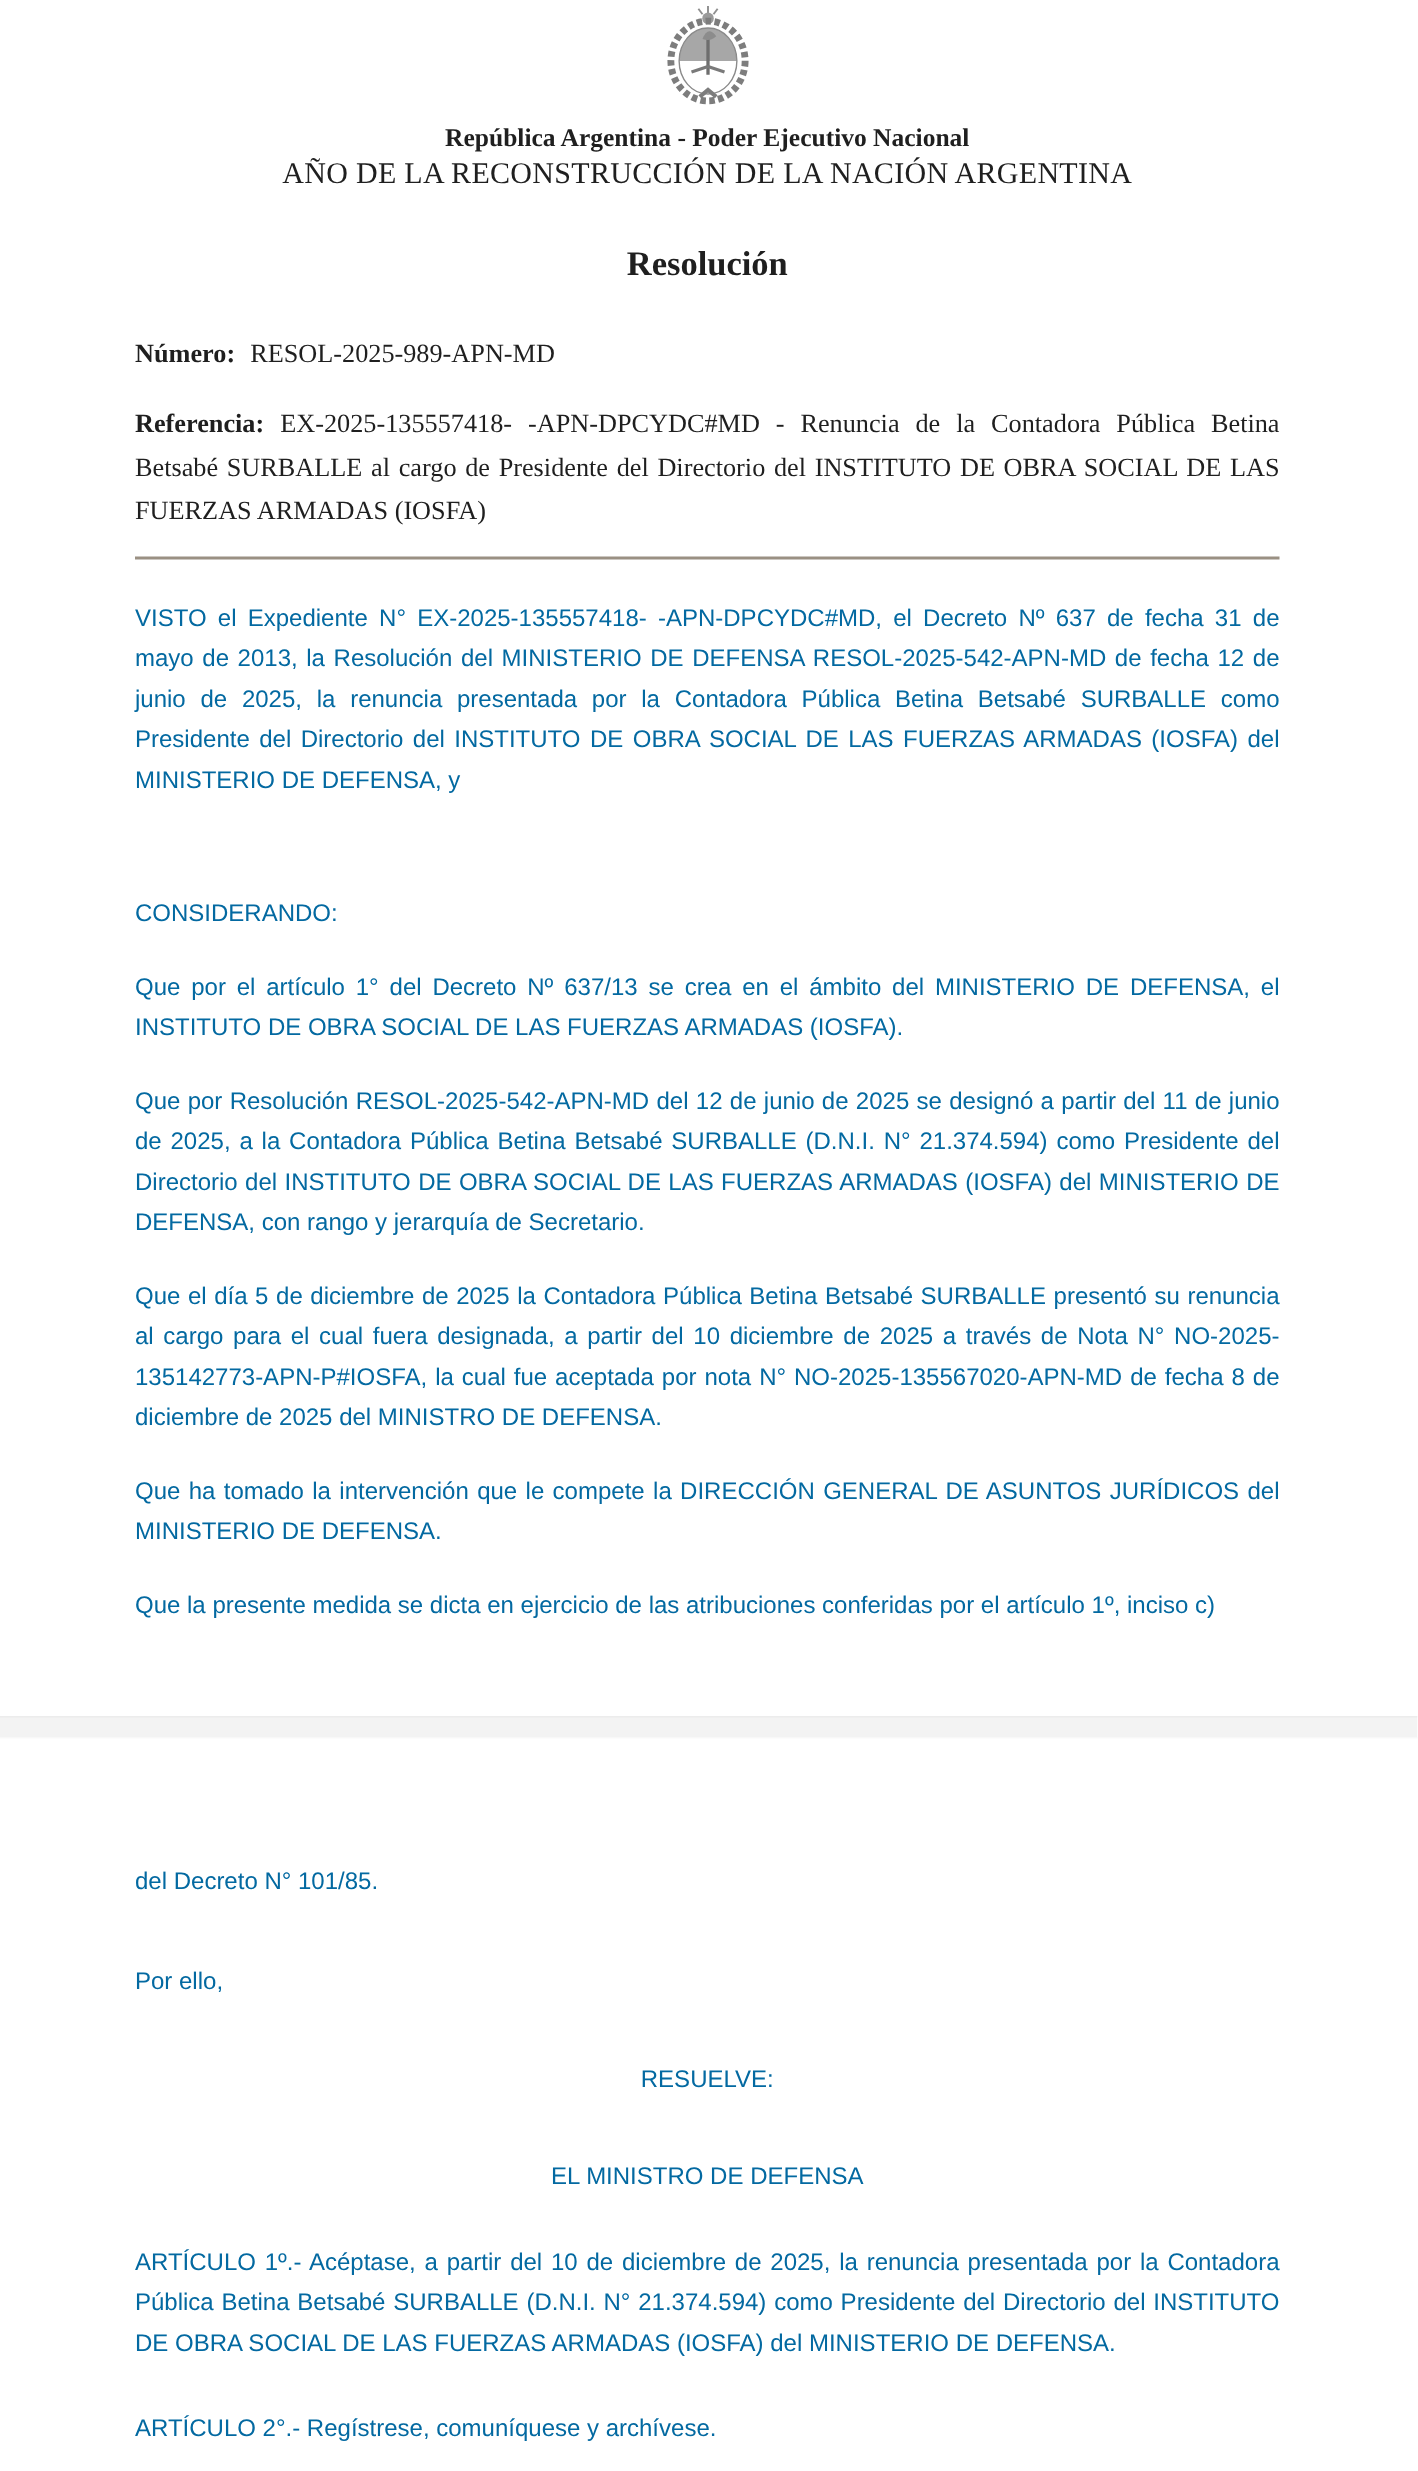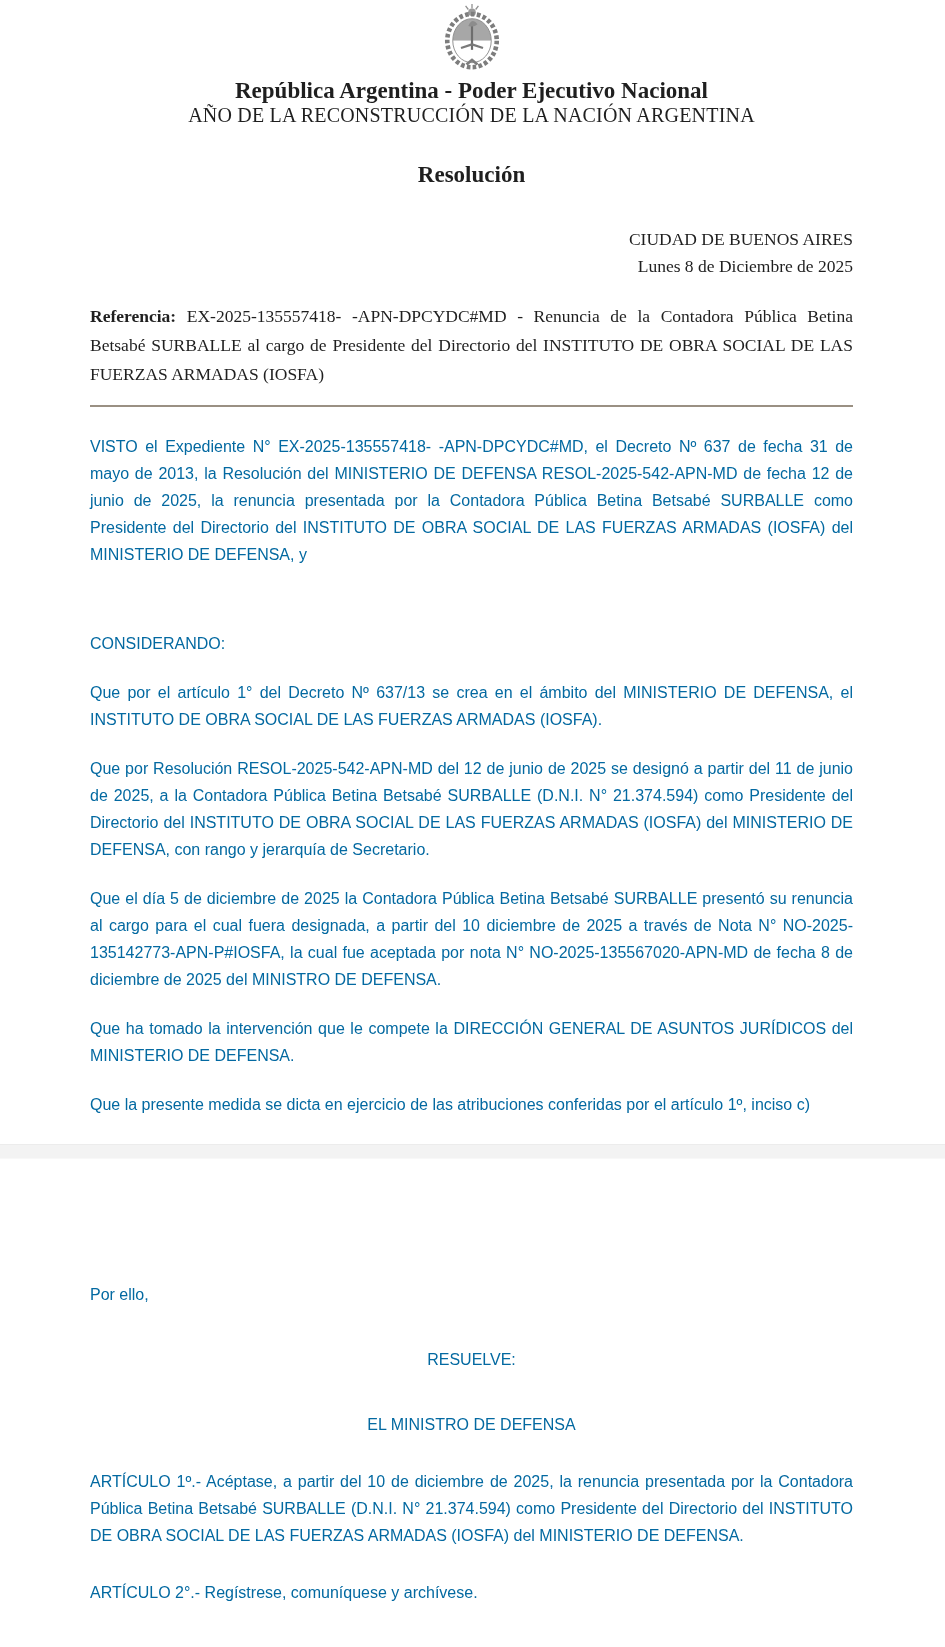--- a/index.html
+++ b/index.html
@@ -25,21 +25,21 @@
     border-bottom: 1px solid #f8f8f8;
   }
   .page-2 { height: 490px; padding-top: 82px; }
 
   .serif { font-family: "Liberation Serif", serif; color: #1f1f1f; }
   .center { text-align: center; }
 
   .crest-wrap { text-align: center; margin: 0 auto; }
   .crest-wrap svg { display: inline-block; }
 
-  .org1 { font-weight: bold; font-size: 23px; line-height: 21px; margin-top: 6px; }
+  .org1 { font-weight: bold; font-size: 17px; line-height: 21px; margin-top: 6px; }
   .org2 { font-size: 20px; line-height: 21px; margin-top: 4px; letter-spacing: 0.2px; }
   .doc-type { font-weight: bold; font-size: 23px; margin-top: 36px; }
 
   .numero-row { margin-top: 36px; font-size: 17.5px; }
   .numero-label { font-weight: bold; margin-right: 10px; }
 
   .city-block { text-align: right; margin-top: 38px; font-size: 17.5px; line-height: 27px; }
 
   .ref-block { margin-top: 22px; font-size: 17.5px; line-height: 29px; text-align: justify; }
   .ref-label { font-weight: bold; }
@@ -85,25 +85,24 @@
           <line x1="38" y1="48" x2="50" y2="44" stroke="#7a7a7a" stroke-width="2.4"></line>
           <line x1="62" y1="48" x2="50" y2="44" stroke="#7a7a7a" stroke-width="2.4"></line>
           <path d="M44,66 L50,61 L56,66" fill="none" stroke="#7d7d7d" stroke-width="3"></path>
         </svg>
       </span>
       <div class="serif org1 center">República Argentina - Poder Ejecutivo Nacional</div>
       <div class="serif org2 center">AÑO DE LA RECONSTRUCCIÓN DE LA NACIÓN ARGENTINA</div>
       <div class="serif doc-type center">Resolución</div>
     </div>
 
+    <div class="serif numero-row">
+      <span class="numero-label">Número:</span><span>RESOL-2025-989-APN-MD</span>
+    </div>
 
-    <div class="serif city-block">
-      <div>CIUDAD DE BUENOS AIRES</div>
-      <div>Lunes 8 de Diciembre de 2025</div>
-    </div>
 
     <div class="serif ref-block">
       <span class="ref-label">Referencia:</span><span> EX-2025-135557418- -APN-DPCYDC#MD - Renuncia de la Contadora Pública Betina Betsabé SURBALLE al cargo de Presidente del Directorio del INSTITUTO DE OBRA SOCIAL DE LAS FUERZAS ARMADAS (IOSFA)</span>
     </div>
 
     <hr class="rule">
 
     <div class="body-text">
       <p class="p-visto">VISTO el Expediente N° EX-2025-135557418- -APN-DPCYDC#MD, el Decreto Nº 637 de fecha 31 de mayo de 2013, la Resolución del MINISTERIO DE DEFENSA RESOL-2025-542-APN-MD de fecha 12 de junio de 2025, la renuncia presentada por la Contadora Pública Betina Betsabé SURBALLE como Presidente del Directorio del INSTITUTO DE OBRA SOCIAL DE LAS FUERZAS ARMADAS (IOSFA) del MINISTERIO DE DEFENSA, y</p>
       <p class="p-considerando">CONSIDERANDO:</p>
@@ -114,20 +113,21 @@
       <p class="p-gap">Que la presente medida se dicta en ejercicio de las atribuciones conferidas por el artículo 1º, inciso c)</p>
     </div>
 
   </section>
 
   <div class="page-gap"></div>
 
   <section class="page page-2">
 
     <div class="body-text">
+      <p class="p2-first">del Decreto N° 101/85.</p>
       <p class="p2-porello">Por ello,</p>
       <p class="center-line">RESUELVE:</p>
       <p class="center-line">EL MINISTRO DE DEFENSA</p>
       <p class="p2-article">ARTÍCULO 1º.- Acéptase, a partir del 10 de diciembre de 2025, la renuncia presentada por la Contadora Pública Betina Betsabé SURBALLE (D.N.I. N° 21.374.594) como Presidente del Directorio del INSTITUTO DE OBRA SOCIAL DE LAS FUERZAS ARMADAS (IOSFA) del MINISTERIO DE DEFENSA.</p>
       <p class="p2-article">ARTÍCULO 2°.- Regístrese, comuníquese y archívese.</p>
     </div>
 
   </section>
 
 </div>

